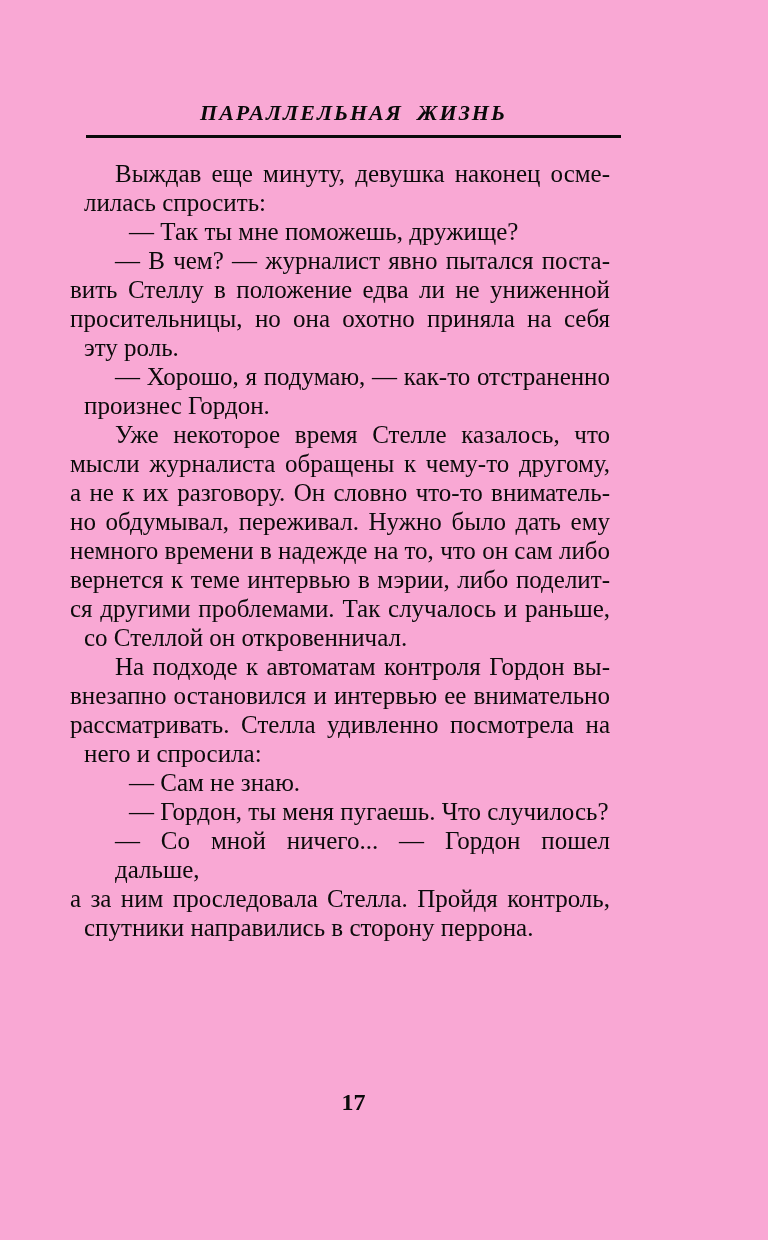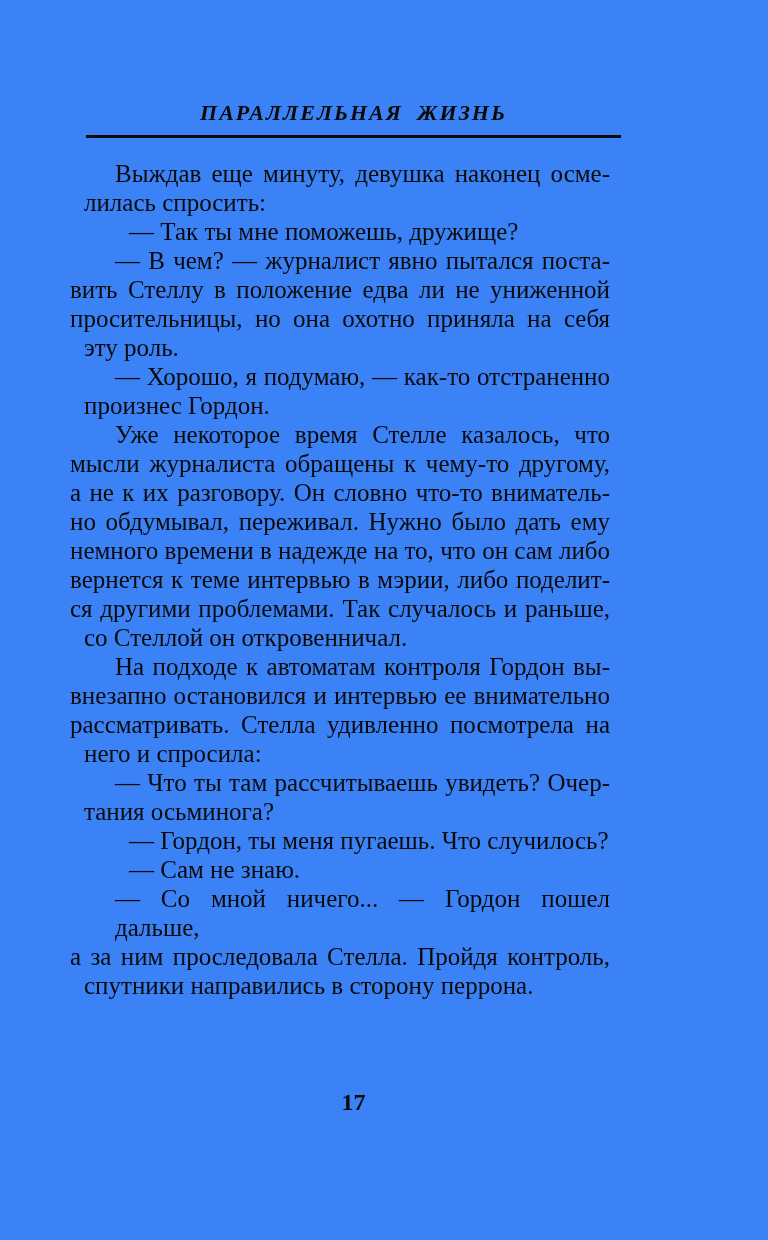--- a/index.html
+++ b/index.html
@@ -4,21 +4,21 @@
 <style>
   html, body {
     margin: 0;
     padding: 0;
     background: #ffffff;
   }
   .page {
     position: relative;
     width: 768px;
     height: 1240px;
-    background: #3b82f6;
+    background: #f9a8d4;
     font-family: "Liberation Serif", "DejaVu Serif", serif;
     color: #0b0b0b;
     overflow: hidden;
   }
   .running-head {
     position: absolute;
     top: 100px;
     left: 86px;
     width: 535px;
     text-align: center;
@@ -113,28 +113,24 @@
         <div class="line">ся другими проблемами. Так случалось и раньше,</div>
         <div class="line last">со Стеллой он откровенничал.</div>
       </div>
       <div class="para">
         <div class="line indent">На подходе к автоматам контроля Гордон вы-</div>
         <div class="line">внезапно остановился и интервью ее внимательно</div>
         <div class="line">рассматривать. Стелла удивленно посмотрела на</div>
         <div class="line last">него и спросила:</div>
       </div>
       <div class="para">
-        <div class="line indent">— Что ты там рассчитываешь увидеть? Очер-</div>
-        <div class="line last">тания осьминога?</div>
+        <div class="line indent last">— Сам не знаю.</div>
       </div>
       <div class="para">
         <div class="line indent last">— Гордон, ты меня пугаешь. Что случилось?</div>
-      </div>
-      <div class="para">
-        <div class="line indent last">— Сам не знаю.</div>
       </div>
       <div class="para">
         <div class="line indent">— Со мной ничего... — Гордон пошел дальше,</div>
         <div class="line">а за ним проследовала Стелла. Пройдя контроль,</div>
         <div class="line last">спутники направились в сторону перрона.</div>
       </div>
     </div>
 
   <div class="page-number">17</div>
 

